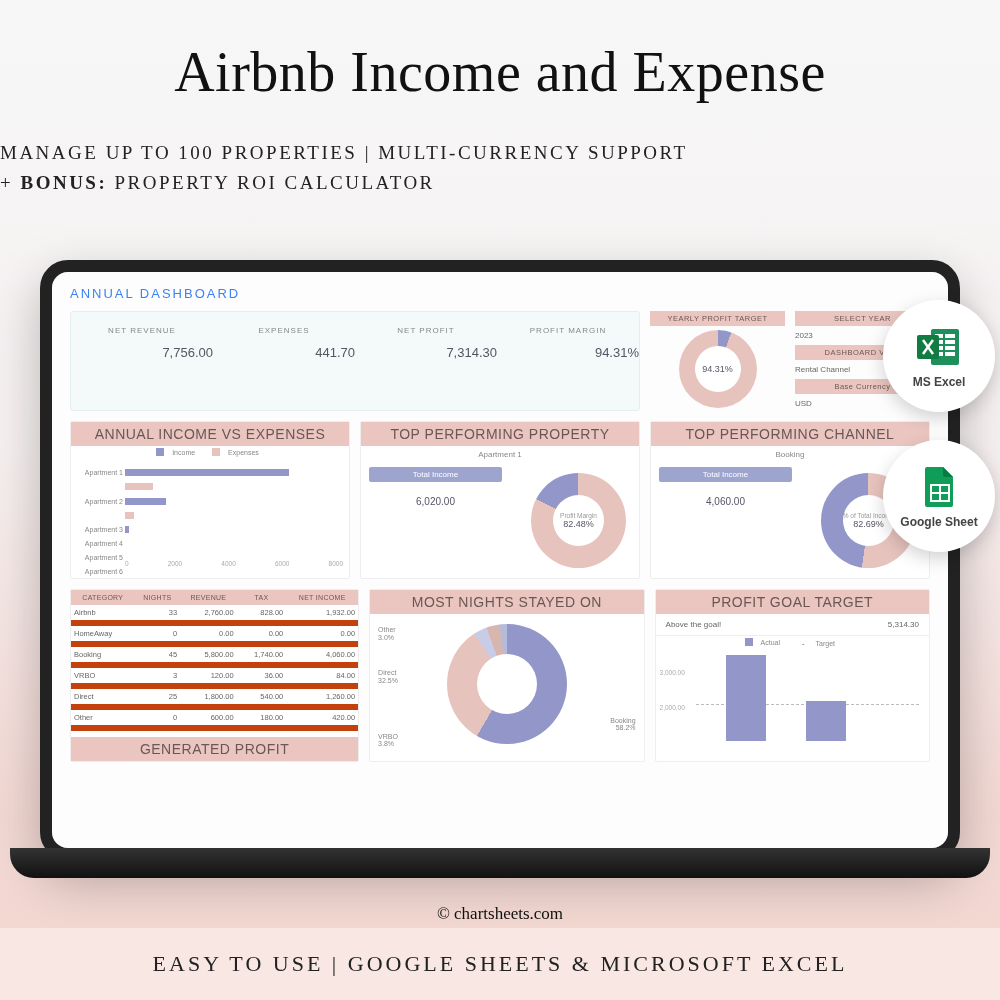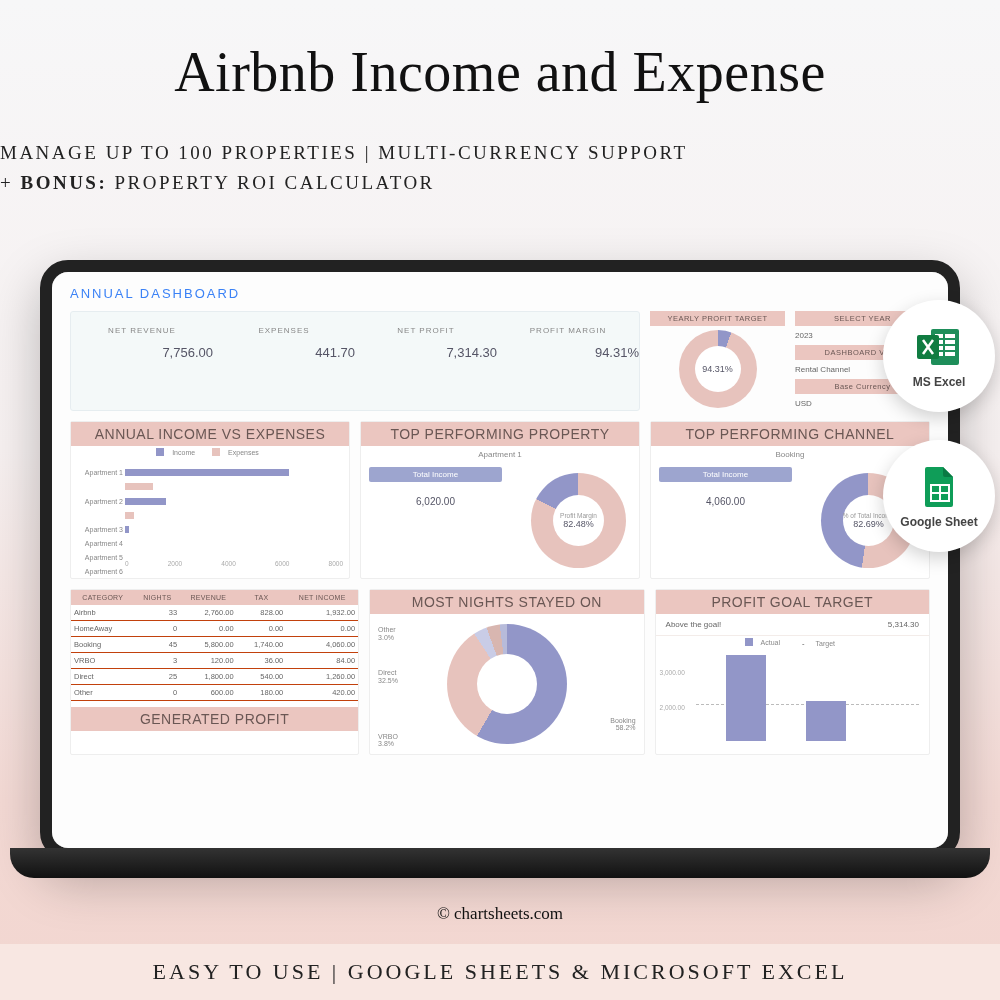--- a/index.html
+++ b/index.html
@@ -120,40 +120,40 @@
   .donut-md { width:95px;height:95px;border-radius:50%;margin:6px auto;position:relative;}
   .donut-md::after{content:"";position:absolute;inset:22px;background:#fff;border-radius:50%;}
   .donut-md .donut-lbl{font-size:9px;}
   .prop-sub{text-align:center;font-size:8px;color:#888;padding:4px 0;}
   .ti-row{display:flex;gap:24px;padding:4px 8px;}
   .ti-left{flex:1;}
   .ti-right{flex:0 0 105px;}
 
   .table { width:100%; font-size:7.5px; color:#666; border-collapse:collapse;}
   .table th{ background:#ebc6c0; color:#6a5754; font-weight:400; font-size:7px; padding:4px 2px; text-align:center; letter-spacing:0.3px;}
-  .table td{ padding:3px 3px; border-bottom:1px solid #c2410c; text-align:right;}
+  .table td{ padding:3px 3px; border-bottom:6px solid #c2410c; text-align:right;}
   .table td:first-child{text-align:left;}
 
   .nights-chart{height:140px;position:relative;}
   .donut-lg{width:120px;height:120px;border-radius:50%;position:absolute;left:50%;top:10px;transform:translateX(-50%);
     background: conic-gradient(#9296c8 0deg 210deg, #e7c3bd 210deg 327deg, #c9cce6 327deg 340deg, #d8b6b0 340deg 353deg, #b7bbda 353deg 360deg);}
   .donut-lg::after{content:"";position:absolute;inset:30px;background:#fff;border-radius:50%;}
   .nlabel{position:absolute;font-size:7px;color:#888;line-height:1.1;}
 
   .goal-row{display:flex;padding:6px 10px;font-size:8px;color:#666;justify-content:space-between;border-bottom:1px solid #f3ece9;}
   .goal-chart{height:100px;position:relative;padding:8px 10px 0 40px;}
   .gbar{position:absolute;bottom:8px;width:40px;background:#9296c8;}
   .yaxis-lbl{position:absolute;left:4px;font-size:6.5px;color:#aaa;}
 
   .gen-profit-header{margin-top:6px;}
 
   .footer-strip{
     position:absolute; left:0; right:0; bottom:0;
     background:#f8e7e2;
-    height:56px;
+    height:72px;
     display:flex; align-items:center; justify-content:center;
     font-family: 'Trajan Pro','Optima', Georgia, serif;
     font-size:22px; letter-spacing:3px; color:#222;
   }
   .copyright{
     position:absolute; bottom:76px; left:0; right:0; text-align:center;
     font-family: 'Optima', Georgia, serif;
     font-size:17px; color:#111;
   }
   .badge{position:absolute;width:112px;height:112px;background:#fff;border-radius:50%;box-shadow:0 6px 18px rgba(0,0,0,0.18);display:flex;flex-direction:column;align-items:center;justify-content:center;gap:4px;font-family:Arial,sans-serif;}

